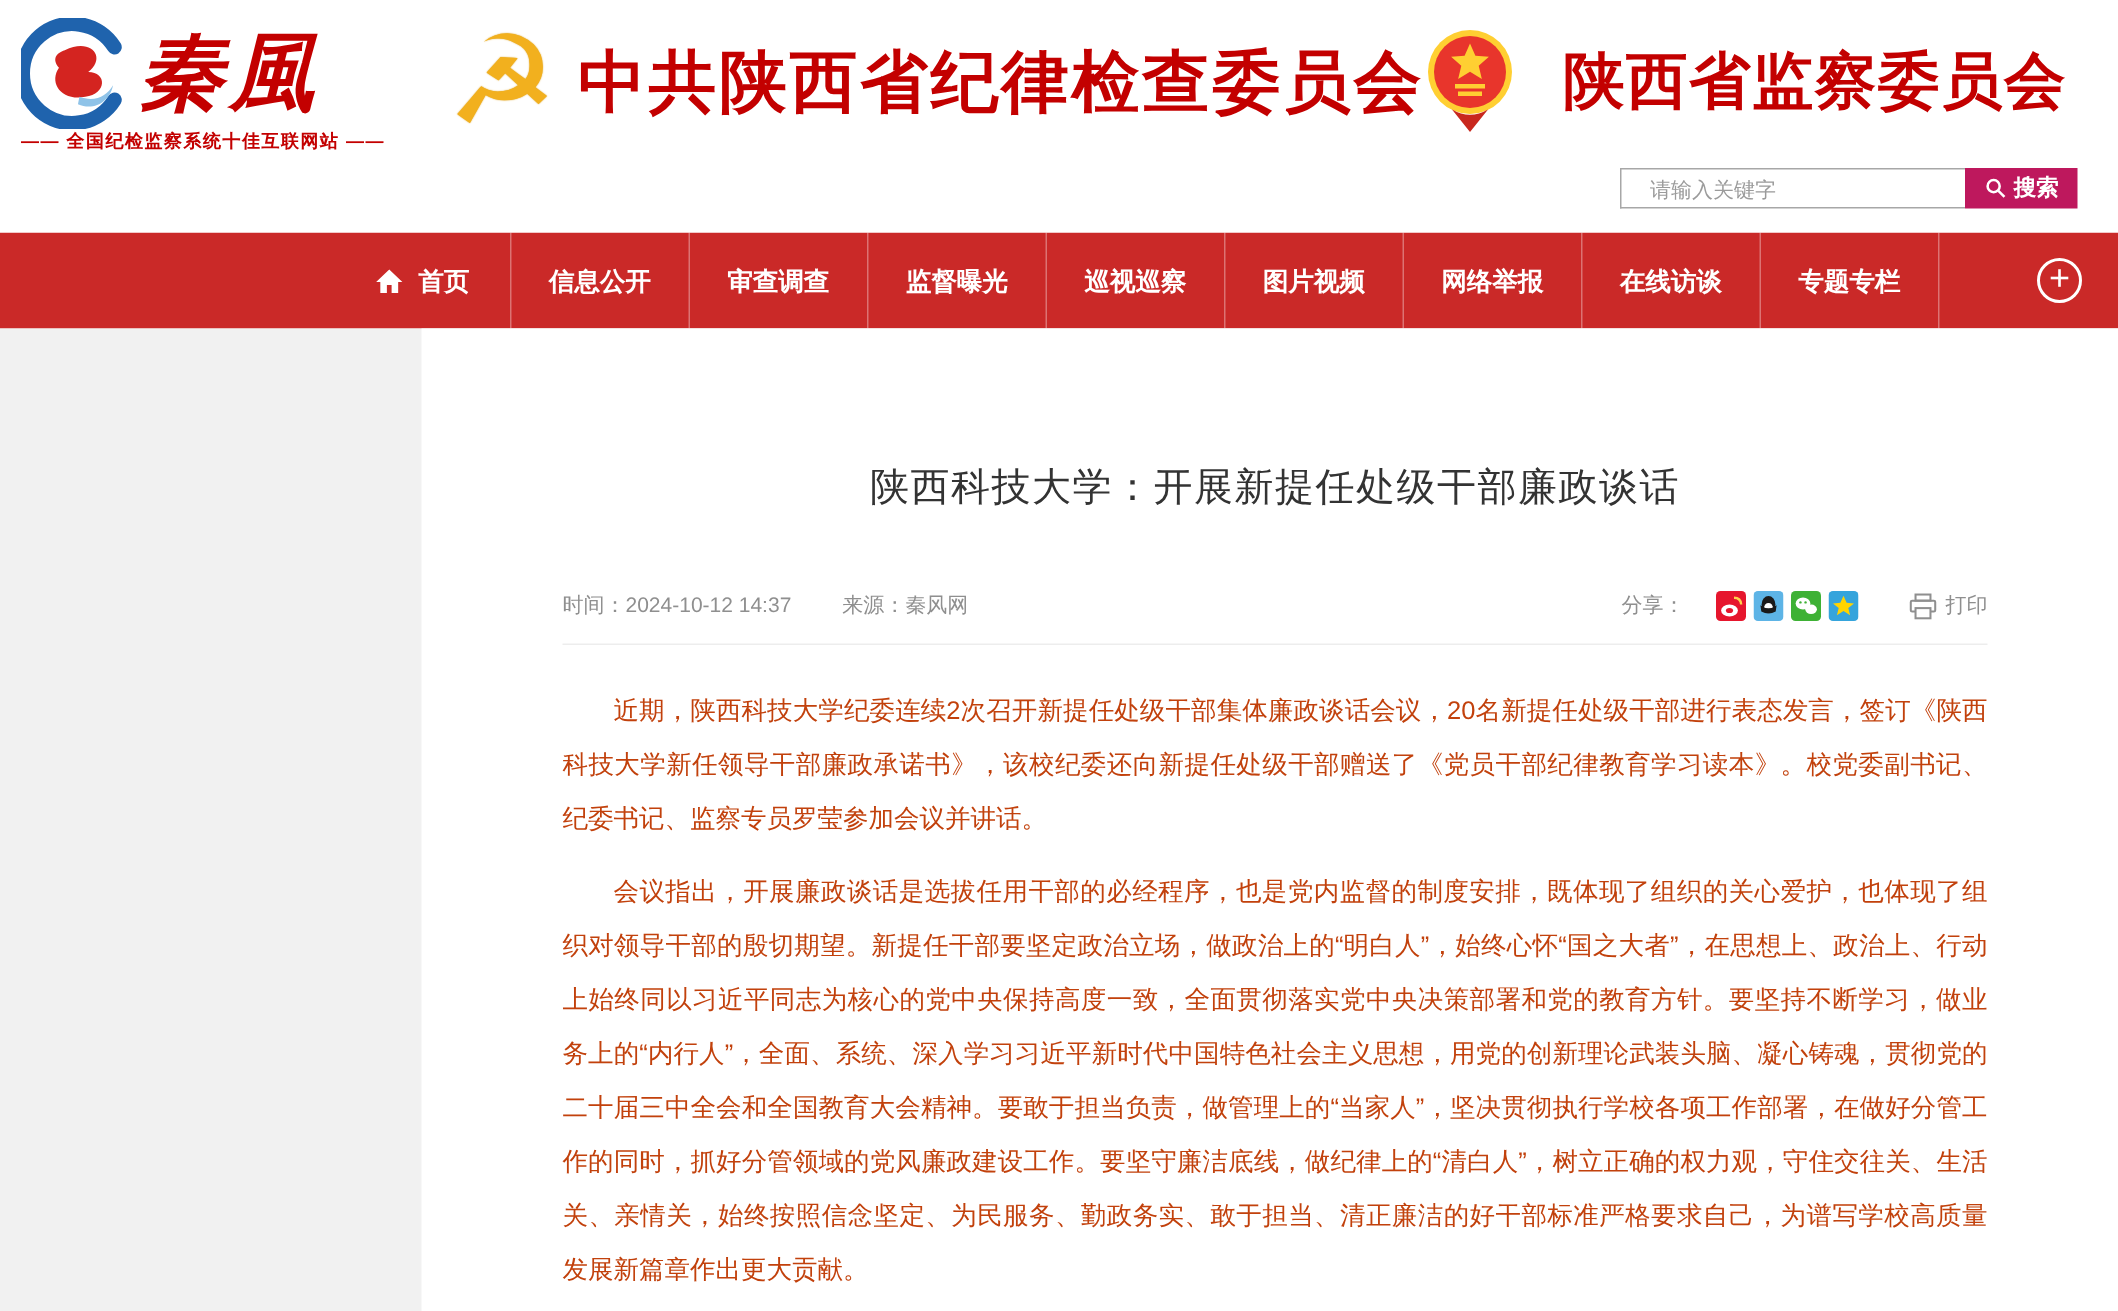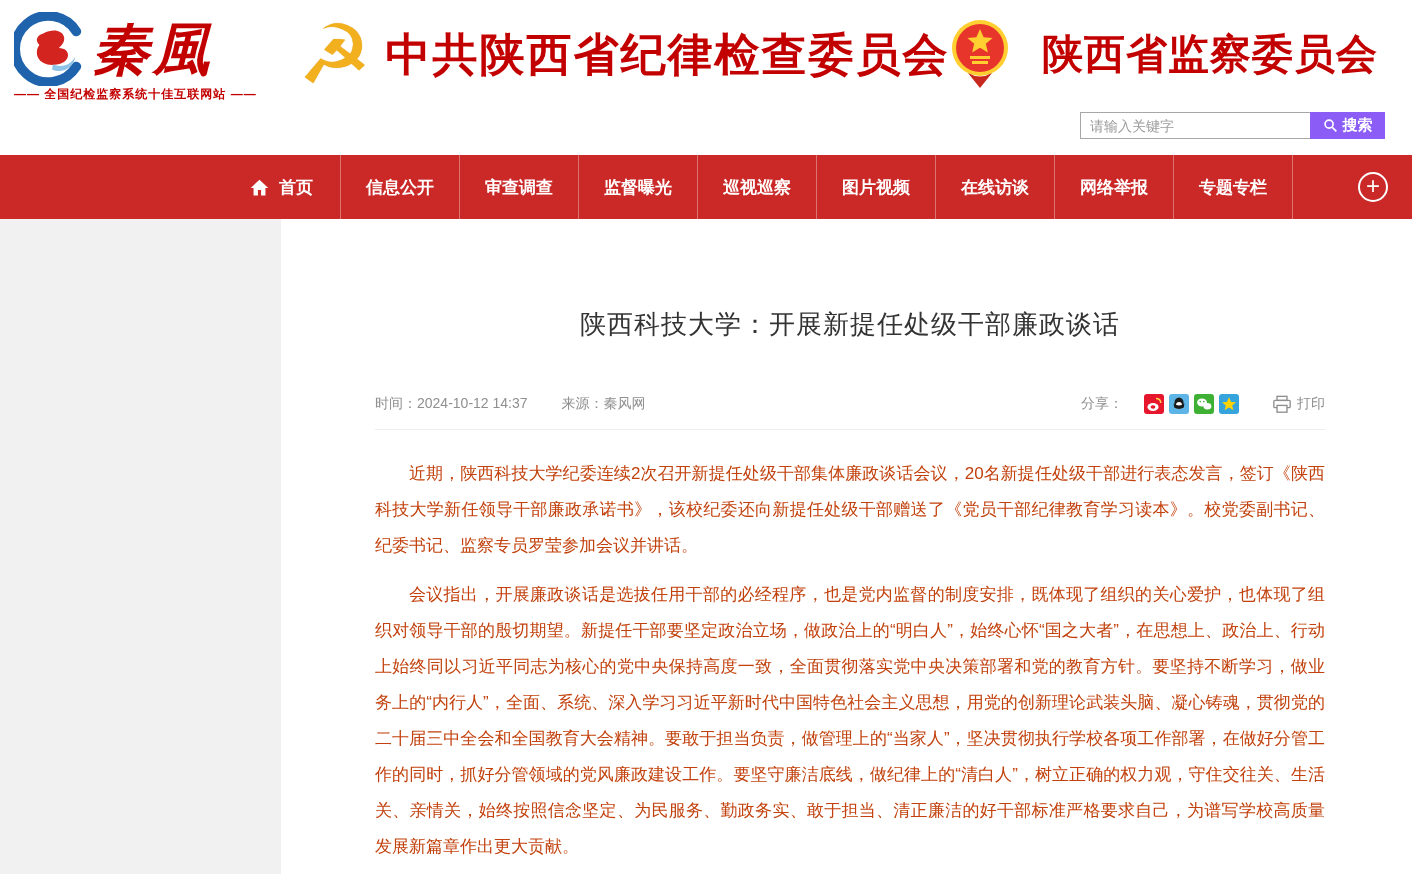--- a/index.html
+++ b/index.html
@@ -32,26 +32,26 @@
   .hammer-sickle { font-size: 82px; line-height: 1; color: #f2b01e; text-shadow: 0 0 1px #d89a10; }
   .org-center-name { font-size: 45px; font-weight: bold; color: #c30000; letter-spacing: 2px; }
 
   .org-right { position: absolute; left: 948px; top: 18px; display: flex; align-items: center; gap: 14px; }
   .natl-emblem { width: 64px; height: 72px; flex: none; }
   .org-right-name { font-size: 41px; font-weight: bold; color: #c30000; letter-spacing: 1px; margin-left: 16px; }
 
   .search-bar { position: absolute; right: 27px; top: 112px; display: flex; height: 27px; }
   .search-input {
     width: 230px; border: 1px solid #a7a7a7; border-right: none;
-    padding: 0 9px; font-size: 14px; color: #333; outline: none;
+    padding: 0 19px; font-size: 14px; color: #333; outline: none;
     font-family: inherit;
   }
   .search-input::placeholder { color: #9b9b9b; }
   .search-btn {
-    width: 75px; background: #8b5cf6; color: #fff; border: none;
+    width: 75px; background: #be185d; color: #fff; border: none;
     font-size: 15px; font-weight: bold; font-family: inherit;
     display: flex; align-items: center; justify-content: center; gap: 5px;
     cursor: pointer;
   }
 
   
   .nav {
     height: 64px; background: #ca2928;
     display: flex; align-items: stretch;
     padding-left: 222px;
@@ -175,24 +175,24 @@
   <div class="nav-item">
     <span>监督曝光</span>
   </div>
   <div class="nav-item">
     <span>巡视巡察</span>
   </div>
   <div class="nav-item">
     <span>图片视频</span>
   </div>
   <div class="nav-item">
+    <span>网络举报</span>
+  </div>
+  <div class="nav-item">
     <span>在线访谈</span>
-  </div>
-  <div class="nav-item">
-    <span>网络举报</span>
   </div>
   <div class="nav-item">
     <span>专题专栏</span>
   </div>
   <div class="nav-plus">
     <span class="plus-circle">+</span>
   </div>
 </div>
 
 <div class="main">

